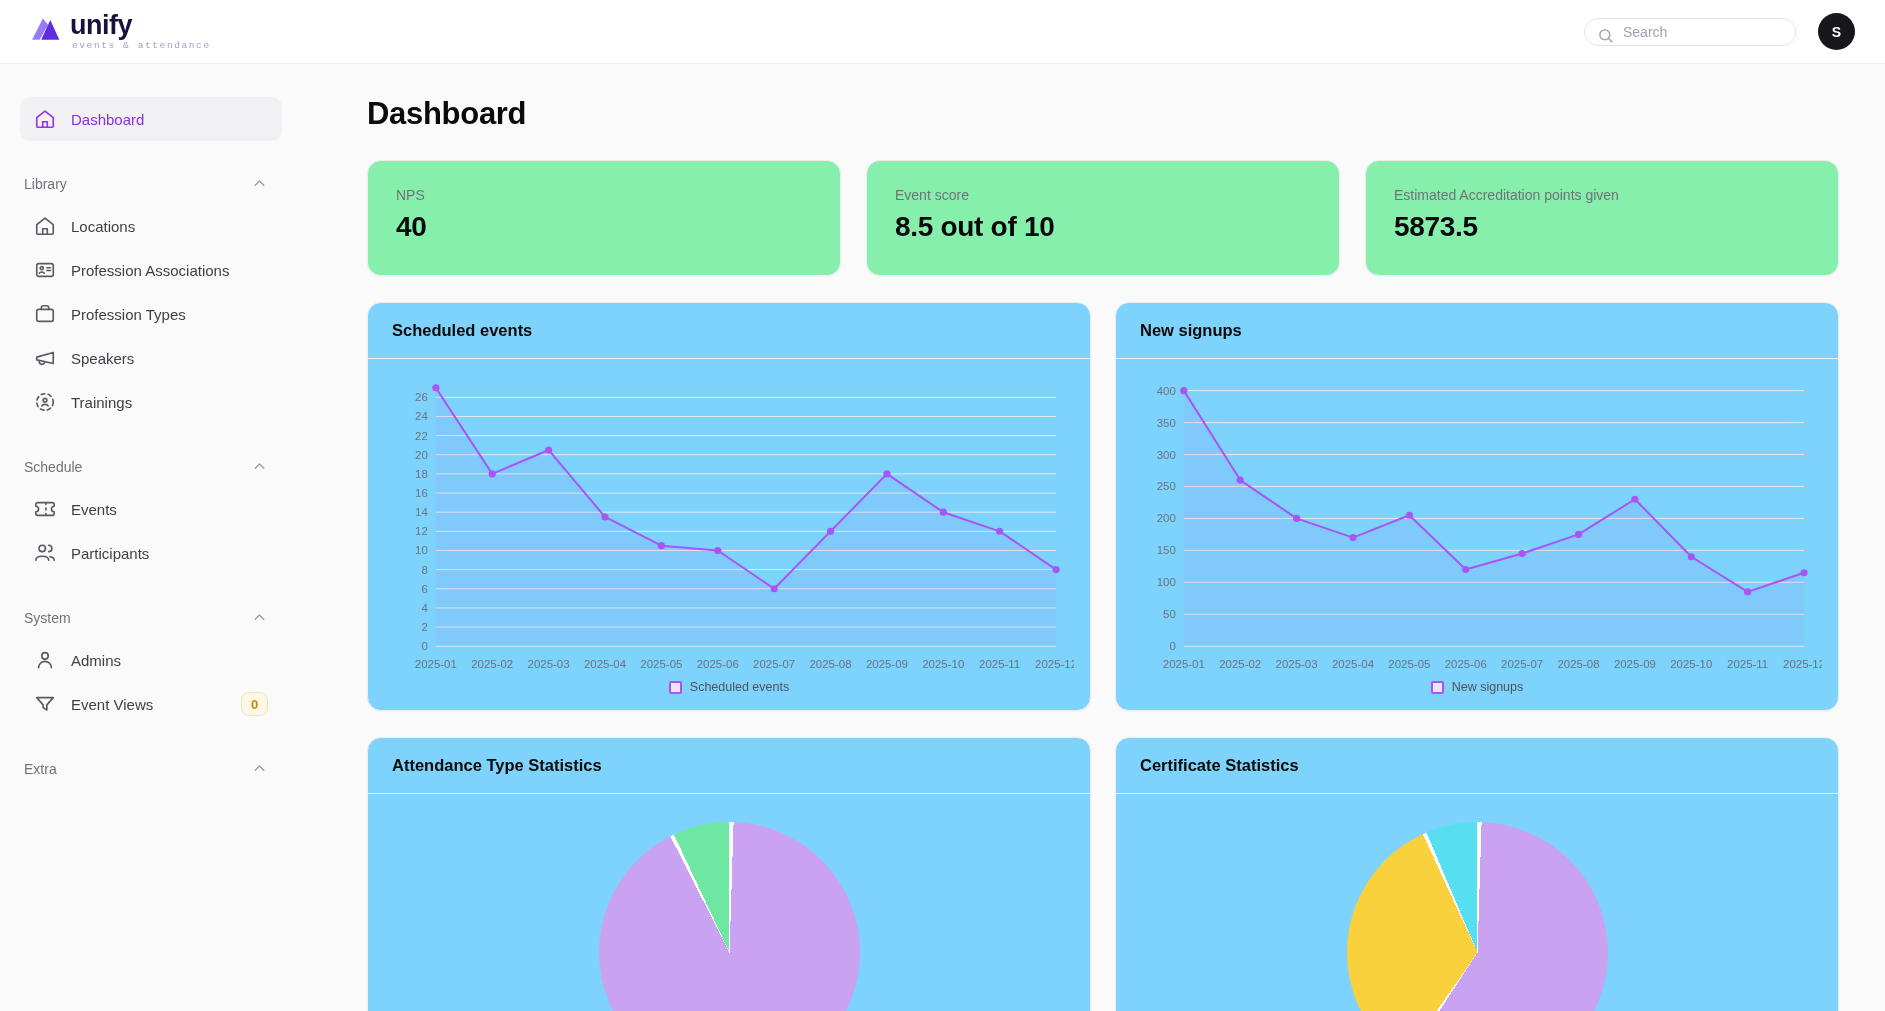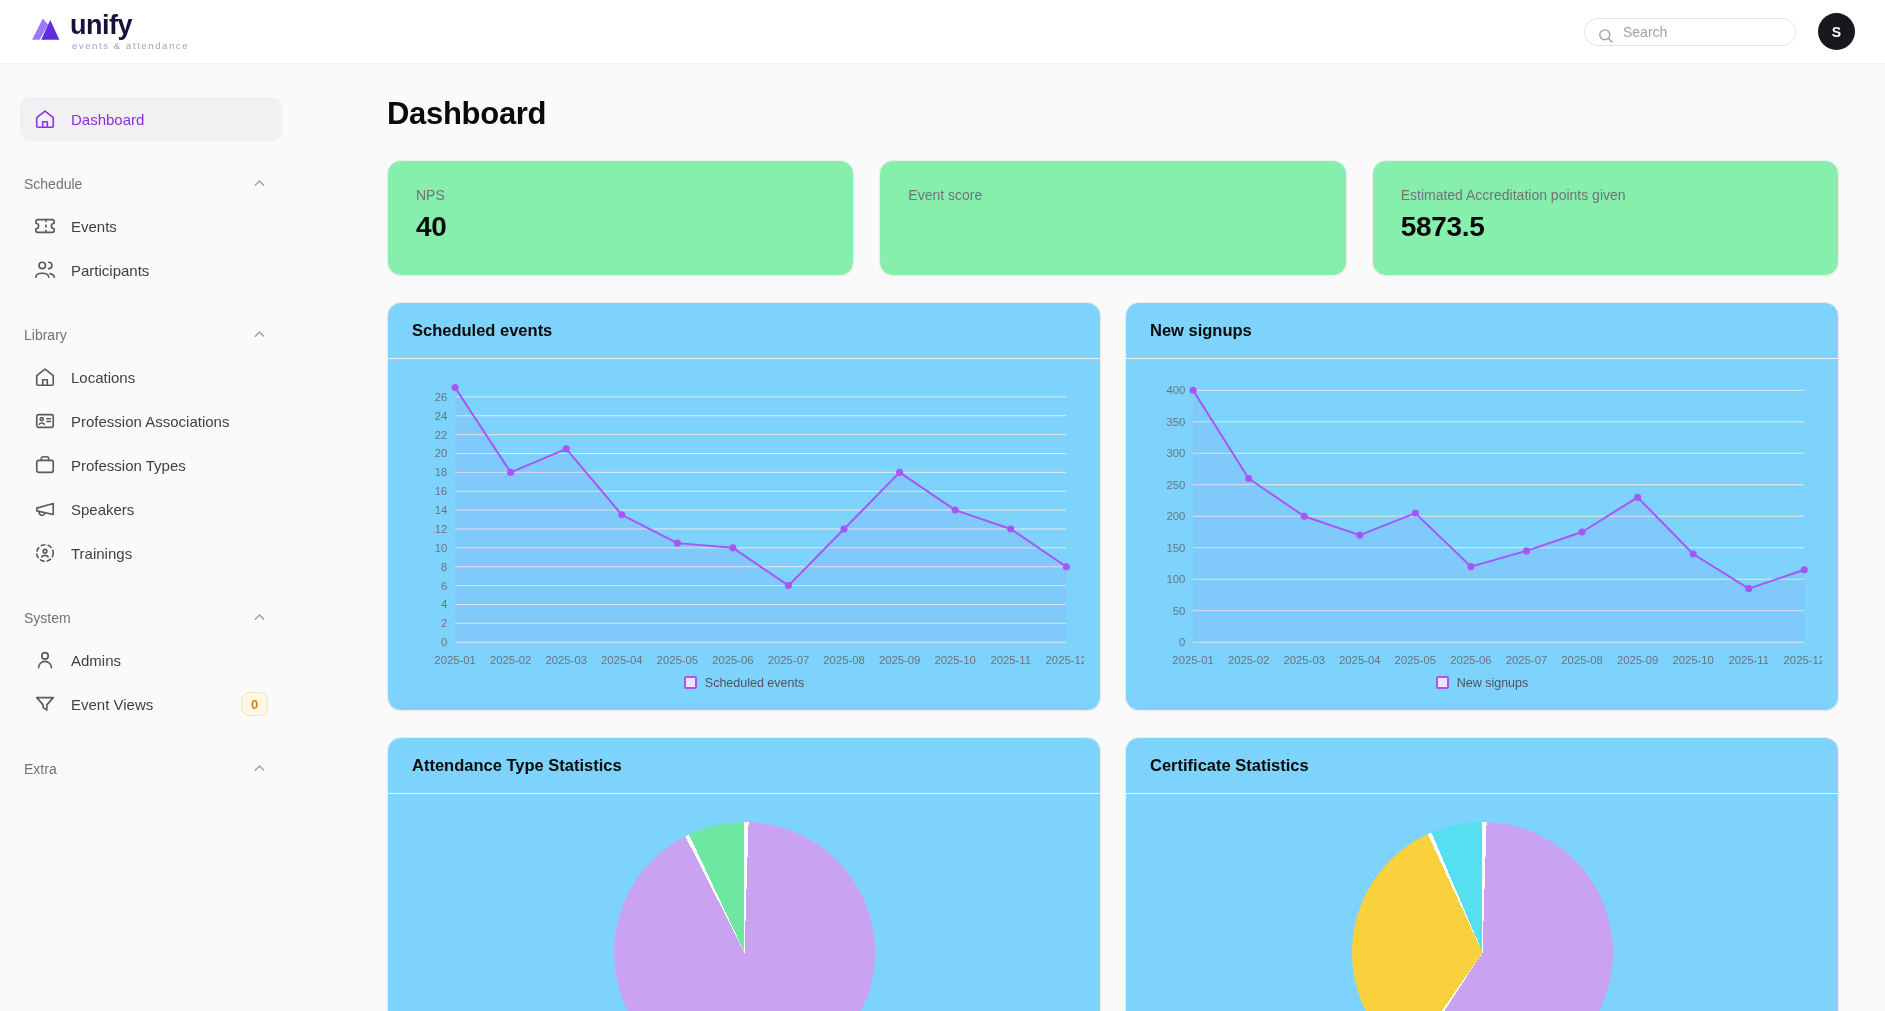--- a/index.html
+++ b/index.html
@@ -10,37 +10,37 @@
   }
   
   .topbar {
     height:64px; background:#ffffff; border-bottom:1px solid #efeff1;
     display:flex; align-items:center; justify-content:space-between;
     padding:0 30px;
   }
   .brand { display:flex; align-items:flex-start; gap:8px; }
   .brand-text { display:flex; flex-direction:column; }
   .brand-name { font-size:27px; font-weight:800; color:#17123b; letter-spacing:-0.5px; line-height:26px; }
-  .brand-tagline { font-size:9.5px; color:#a49fc4; letter-spacing:1.6px; margin-top:2px; margin-left:2px; }
+  .brand-tagline { font-size:9.5px; color:#a49fc4; letter-spacing:1.6px; margin-top:2px; margin-left:2px;font-family:Liberation Mono, monospace; }
   .topbar-right { display:flex; align-items:center; gap:22px; }
   .search-wrap { position:relative; }
   .search-wrap svg { position:absolute; left:13px; top:9px; }
   .search-input {
     width:212px; height:28px; border:1px solid #e4e4e7; border-radius:999px;
     padding:0 14px 0 38px; font-size:14px; color:#3f3f46; outline:none; background:#fff;
     font-family:inherit;
   }
   .search-input::placeholder { color:#9ca3af; }
   .avatar {
     width:37px; height:37px; border-radius:50%; background:#17171c; color:#fff;
     display:flex; align-items:center; justify-content:center; font-size:14px; font-weight:700;
     cursor:pointer;
   }
   
-  .shell { display:flex; height:947px;gap:20px; }
+  .shell { display:flex; height:947px; }
   .sidebar { width:290px; flex:0 0 290px; padding:33px 8px 0 20px; }
   .main { flex:1; padding:32px 46px 0 77px; }
   
   .nav-item {
     height:44px; display:flex; align-items:center; gap:15px; padding:0 14px;
     border-radius:10px; cursor:pointer; color:#3f3f46; font-size:15px; font-weight:500;
   }
   .nav-item svg { stroke:#5a5a63; }
   .nav-item.active { background:#f1f1f3; color:#8b2fe0; }
   .nav-item.active svg { stroke:#9333ea; }
@@ -121,86 +121,86 @@
     <div class="nav-item active">
       <svg width="22" height="22" viewBox="0 0 24 24" fill="none" stroke-width="1.8" stroke-linecap="round" stroke-linejoin="round">
         <path d="M3 10.5 12 3.5l9 7V20a1 1 0 0 1-1 1H4a1 1 0 0 1-1-1Z"></path>
           <path d="M9.5 21v-6h5v6"></path>
       </svg>
       <span class="nav-label">Dashboard</span>
     </div>
 
     <div class="nav-section">
       <div class="section-head">
+        <span>Library</span>
+        <svg width="17" height="17" viewBox="0 0 24 24" fill="none" stroke-width="1.8" stroke-linecap="round" stroke-linejoin="round">
+            <path d="M6 14.5 12 8.5l6 6"></path>
+          </svg>
+      </div>
+      <div class="nav-item">
+        <svg width="22" height="22" viewBox="0 0 24 24" fill="none" stroke-width="1.8" stroke-linecap="round" stroke-linejoin="round">
+          <path d="M3 10.5 12 3.5l9 7V20a1 1 0 0 1-1 1H4a1 1 0 0 1-1-1Z"></path>
+            <path d="M9.5 21v-6h5v6"></path>
+        </svg>
+        <span class="nav-label">Locations</span>
+      </div>
+      <div class="nav-item">
+        <svg width="22" height="22" viewBox="0 0 24 24" fill="none" stroke-width="1.8" stroke-linecap="round" stroke-linejoin="round">
+          <rect x="3" y="5" width="18" height="14" rx="2"></rect>
+            <circle cx="8.5" cy="10" r="1.7"></circle>
+            <path d="M5.8 15.5c.6-1.8 4.8-1.8 5.4 0"></path>
+            <path d="M14 9.5h4M14 12.5h4"></path>
+        </svg>
+        <span class="nav-label">Profession Associations</span>
+      </div>
+      <div class="nav-item">
+        <svg width="22" height="22" viewBox="0 0 24 24" fill="none" stroke-width="1.8" stroke-linecap="round" stroke-linejoin="round">
+          <rect x="3" y="7" width="18" height="13" rx="2"></rect>
+            <path d="M8 7V5a2 2 0 0 1 2-2h4a2 2 0 0 1 2 2v2"></path>
+        </svg>
+        <span class="nav-label">Profession Types</span>
+      </div>
+      <div class="nav-item">
+        <svg width="22" height="22" viewBox="0 0 24 24" fill="none" stroke-width="1.8" stroke-linecap="round" stroke-linejoin="round">
+          <path d="m3 11 18-5v12L3 14v-3z"></path>
+            <path d="M11.6 16.8a3 3 0 1 1-5.8-1.6"></path>
+        </svg>
+        <span class="nav-label">Speakers</span>
+      </div>
+      <div class="nav-item">
+        <svg width="22" height="22" viewBox="0 0 24 24" fill="none" stroke-width="1.8" stroke-linecap="round" stroke-linejoin="round">
+          <circle cx="12" cy="12" r="9" stroke-dasharray="4 3.6"></circle>
+            <circle cx="12" cy="10" r="2"></circle>
+            <path d="M8.6 16.2c.8-2.2 6-2.2 6.8 0"></path>
+        </svg>
+        <span class="nav-label">Trainings</span>
+      </div>
+    </div>
+
+    <div class="nav-section">
+      <div class="section-head">
         <span>Schedule</span>
         <svg width="17" height="17" viewBox="0 0 24 24" fill="none" stroke-width="1.8" stroke-linecap="round" stroke-linejoin="round">
             <path d="M6 14.5 12 8.5l6 6"></path>
           </svg>
       </div>
       <div class="nav-item">
         <svg width="22" height="22" viewBox="0 0 24 24" fill="none" stroke-width="1.8" stroke-linecap="round" stroke-linejoin="round">
           <path d="M2 9a3 3 0 0 1 0 6v2a2 2 0 0 0 2 2h16a2 2 0 0 0 2-2v-2a3 3 0 0 1 0-6V7a2 2 0 0 0-2-2H4a2 2 0 0 0-2 2Z"></path>
             <path d="M13 5v2M13 11v2M13 17v2" stroke-dasharray="2 2"></path>
         </svg>
         <span class="nav-label">Events</span>
       </div>
       <div class="nav-item">
         <svg width="22" height="22" viewBox="0 0 24 24" fill="none" stroke-width="1.8" stroke-linecap="round" stroke-linejoin="round">
           <circle cx="9" cy="7" r="3.5"></circle>
             <path d="M2 20c0-3 3-4.5 7-4.5s7 1.5 7 4.5"></path>
             <path d="M16 3.5a3.5 3.5 0 0 1 0 7M17.5 16c2.5.5 4.5 1.8 4.5 4"></path>
         </svg>
         <span class="nav-label">Participants</span>
-      </div>
-    </div>
-
-    <div class="nav-section">
-      <div class="section-head">
-        <span>Library</span>
-        <svg width="17" height="17" viewBox="0 0 24 24" fill="none" stroke-width="1.8" stroke-linecap="round" stroke-linejoin="round">
-            <path d="M6 14.5 12 8.5l6 6"></path>
-          </svg>
-      </div>
-      <div class="nav-item">
-        <svg width="22" height="22" viewBox="0 0 24 24" fill="none" stroke-width="1.8" stroke-linecap="round" stroke-linejoin="round">
-          <path d="M3 10.5 12 3.5l9 7V20a1 1 0 0 1-1 1H4a1 1 0 0 1-1-1Z"></path>
-            <path d="M9.5 21v-6h5v6"></path>
-        </svg>
-        <span class="nav-label">Locations</span>
-      </div>
-      <div class="nav-item">
-        <svg width="22" height="22" viewBox="0 0 24 24" fill="none" stroke-width="1.8" stroke-linecap="round" stroke-linejoin="round">
-          <rect x="3" y="5" width="18" height="14" rx="2"></rect>
-            <circle cx="8.5" cy="10" r="1.7"></circle>
-            <path d="M5.8 15.5c.6-1.8 4.8-1.8 5.4 0"></path>
-            <path d="M14 9.5h4M14 12.5h4"></path>
-        </svg>
-        <span class="nav-label">Profession Associations</span>
-      </div>
-      <div class="nav-item">
-        <svg width="22" height="22" viewBox="0 0 24 24" fill="none" stroke-width="1.8" stroke-linecap="round" stroke-linejoin="round">
-          <rect x="3" y="7" width="18" height="13" rx="2"></rect>
-            <path d="M8 7V5a2 2 0 0 1 2-2h4a2 2 0 0 1 2 2v2"></path>
-        </svg>
-        <span class="nav-label">Profession Types</span>
-      </div>
-      <div class="nav-item">
-        <svg width="22" height="22" viewBox="0 0 24 24" fill="none" stroke-width="1.8" stroke-linecap="round" stroke-linejoin="round">
-          <path d="m3 11 18-5v12L3 14v-3z"></path>
-            <path d="M11.6 16.8a3 3 0 1 1-5.8-1.6"></path>
-        </svg>
-        <span class="nav-label">Speakers</span>
-      </div>
-      <div class="nav-item">
-        <svg width="22" height="22" viewBox="0 0 24 24" fill="none" stroke-width="1.8" stroke-linecap="round" stroke-linejoin="round">
-          <circle cx="12" cy="12" r="9" stroke-dasharray="4 3.6"></circle>
-            <circle cx="12" cy="10" r="2"></circle>
-            <path d="M8.6 16.2c.8-2.2 6-2.2 6.8 0"></path>
-        </svg>
-        <span class="nav-label">Trainings</span>
       </div>
     </div>
 
     <div class="nav-section">
       <div class="section-head">
         <span>System</span>
         <svg width="17" height="17" viewBox="0 0 24 24" fill="none" stroke-width="1.8" stroke-linecap="round" stroke-linejoin="round">
             <path d="M6 14.5 12 8.5l6 6"></path>
           </svg>
       </div>
@@ -235,20 +235,21 @@
   <div class="main">
     <h1 class="page-title">Dashboard</h1>
 
     <div class="stats-row">
       <div class="stat-card">
         <div class="stat-label">NPS</div>
         <div class="stat-value">40</div>
       </div>
       <div class="stat-card">
         <div class="stat-label">Event score</div>
+        <div class="stat-value">8.5 out of 10</div>
       </div>
       <div class="stat-card">
         <div class="stat-label">Estimated Accreditation points given</div>
         <div class="stat-value">5873.5</div>
       </div>
     </div>
 
     <div class="charts-row">
       <div class="chart-card line-card">
         <div class="card-head">

